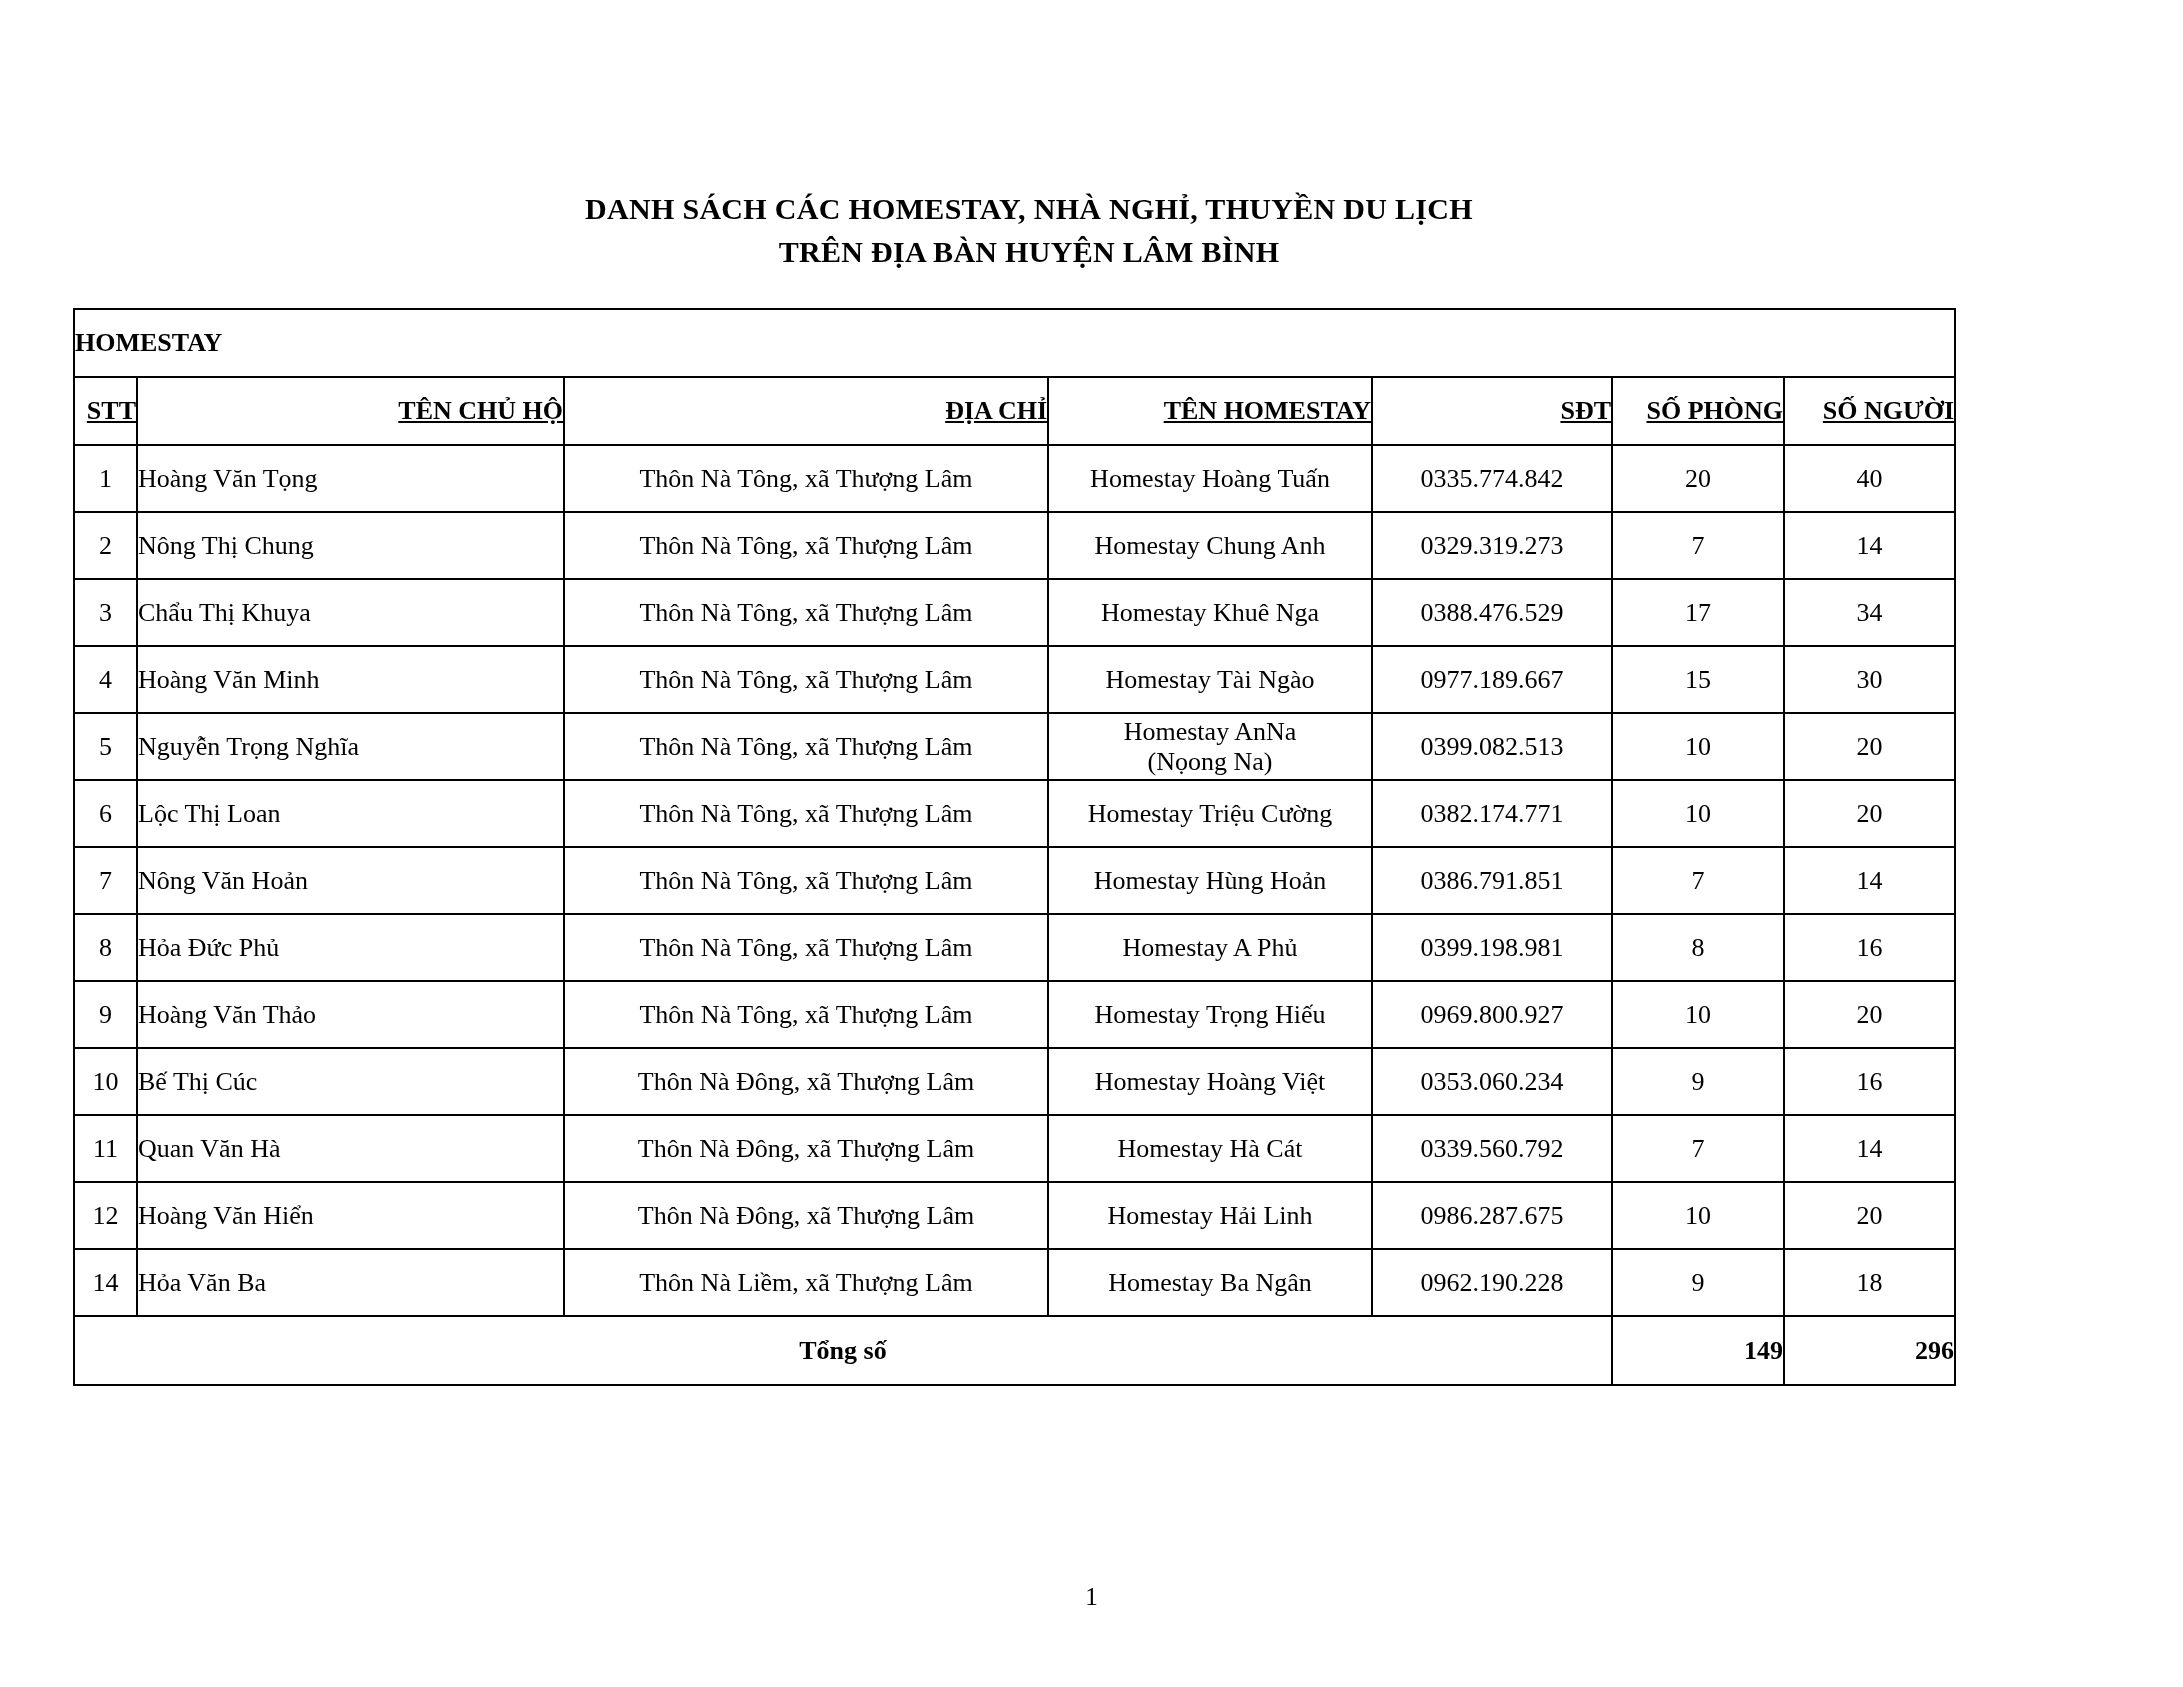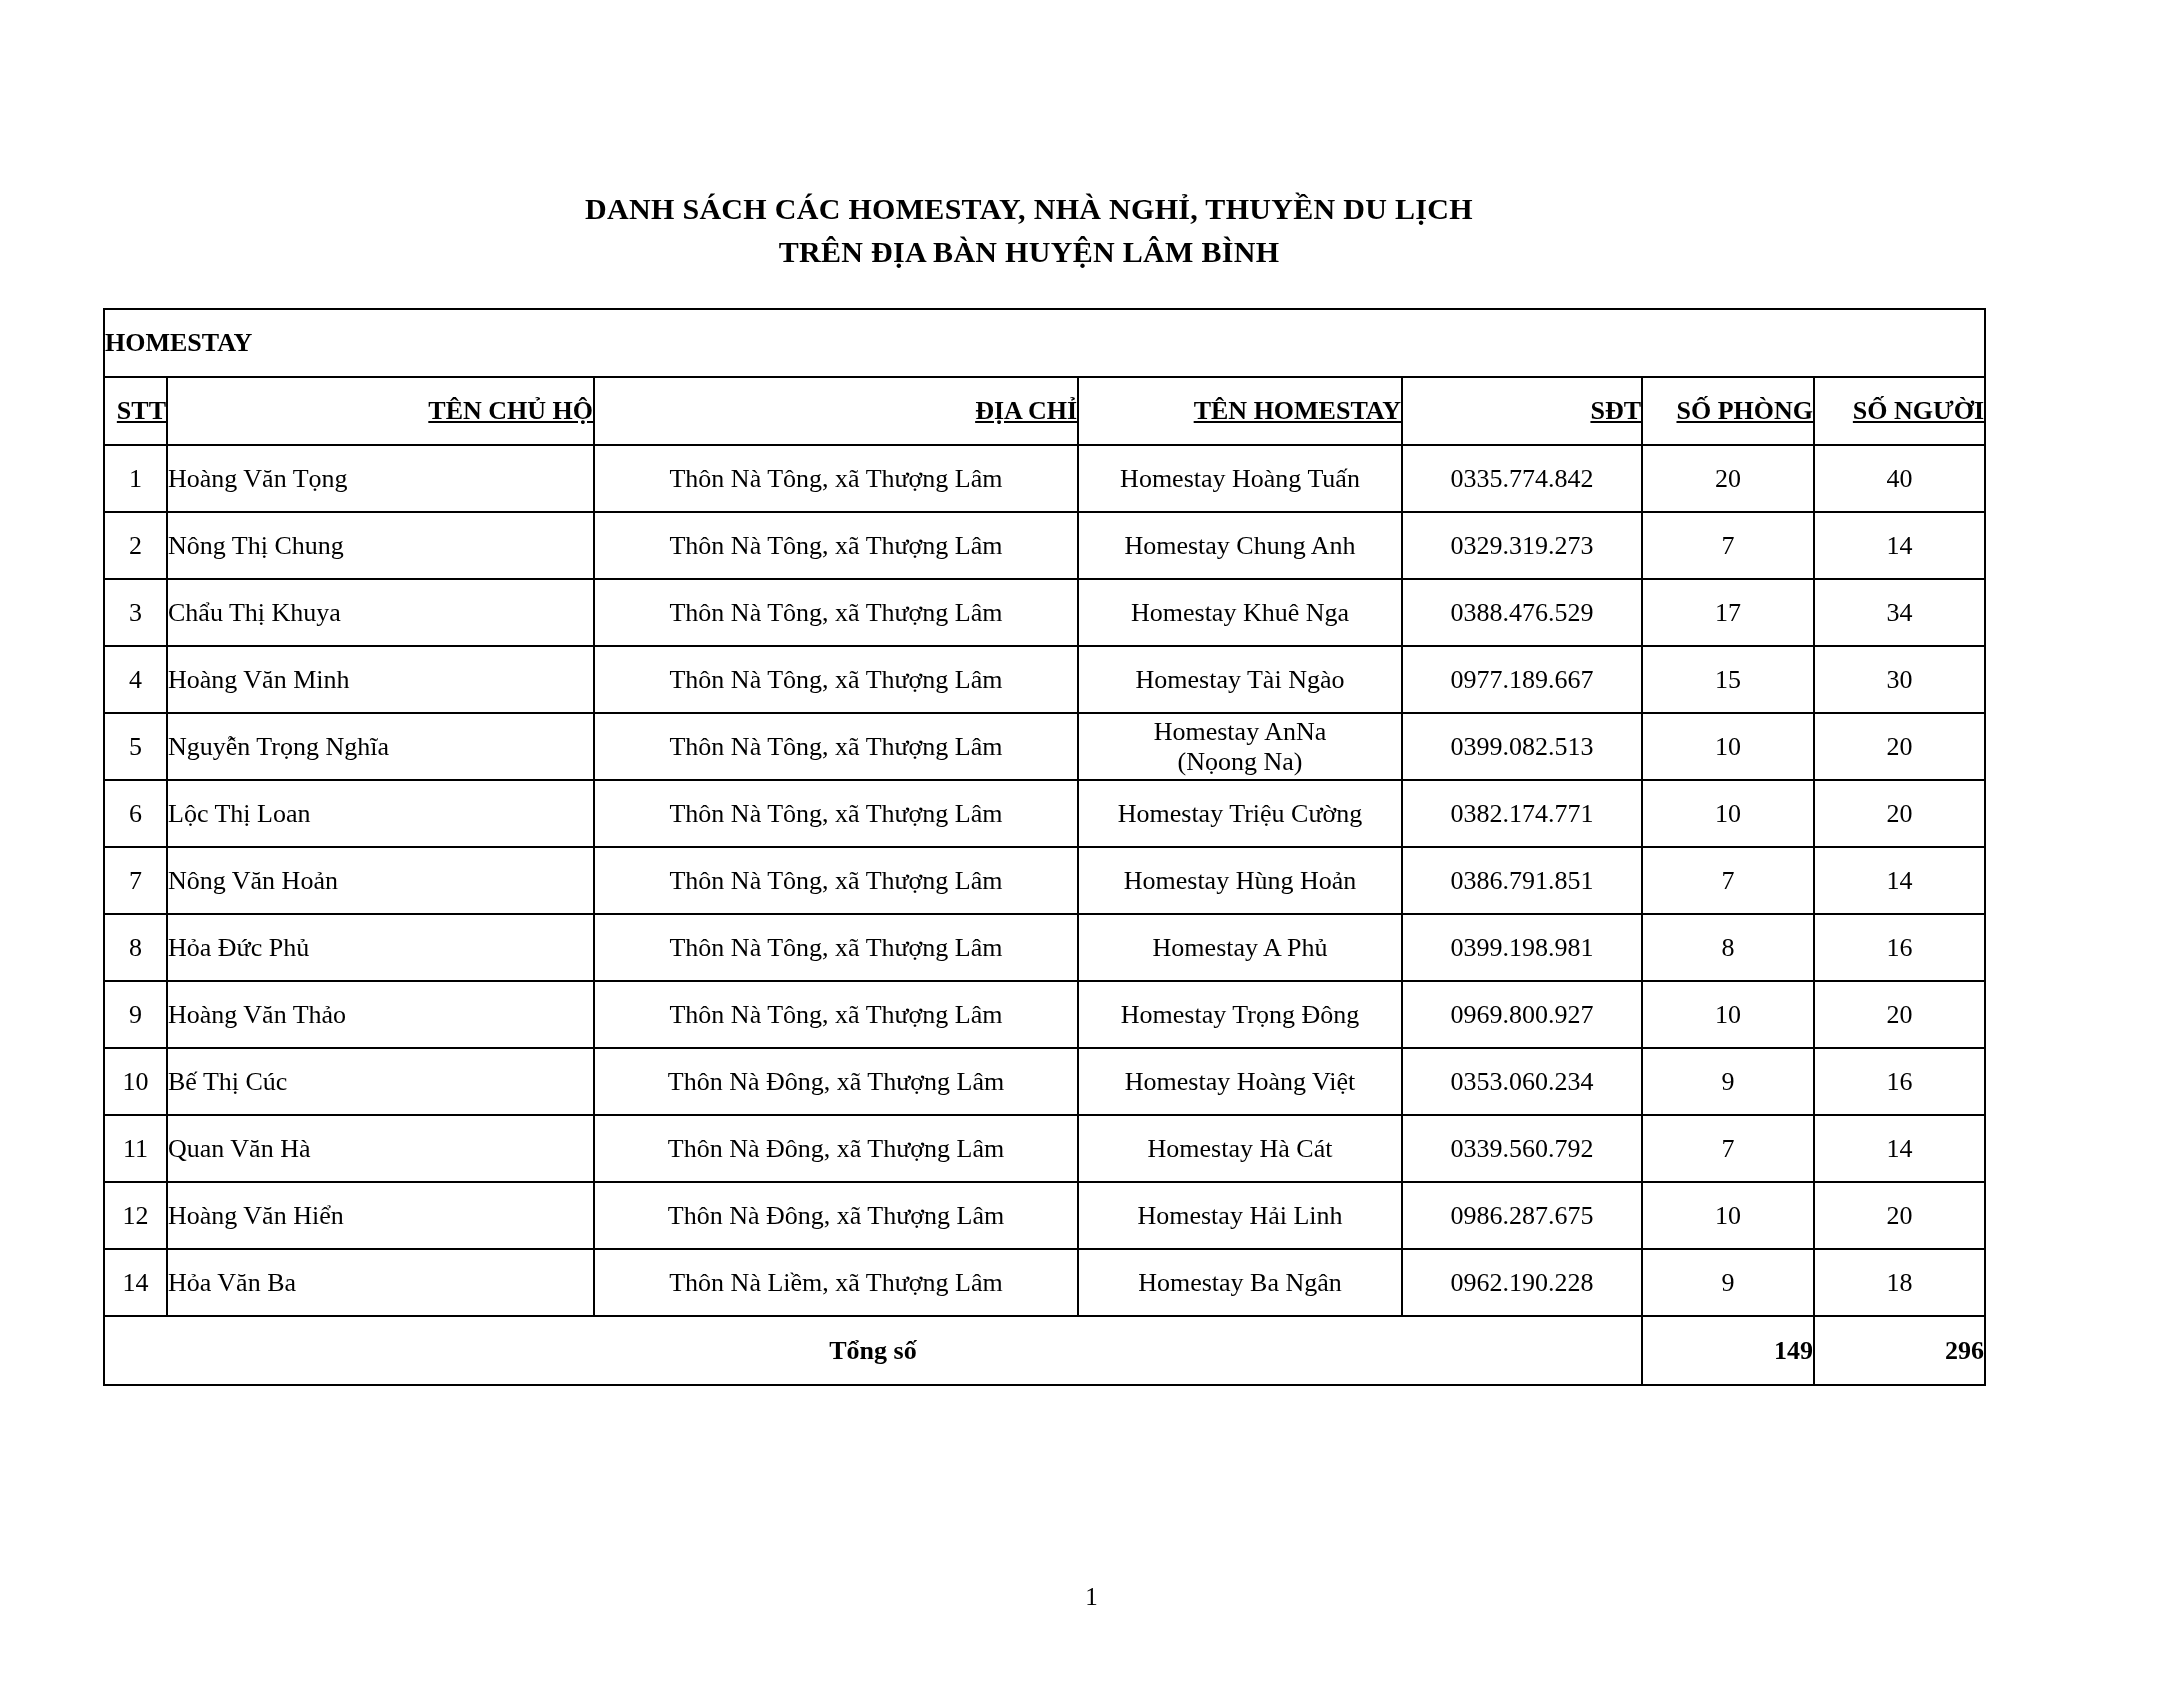--- a/index.html
+++ b/index.html
@@ -23,21 +23,21 @@
     top: 187px;
     width: 1880px;
     text-align: center;
     font-weight: bold;
     font-size: 30px;
     line-height: 43px;
     letter-spacing: 0.3px;
   }
   #main-table {
     position: absolute;
-    left: 103px;
+    left: 73px;
     top: 308px;
     width: 1880px;
     border-collapse: collapse;
     table-layout: fixed;
     border-radius: 22px;
   }
   #main-table td {
     border: 2.6px solid #000000;
     padding: 0;
     vertical-align: middle;
@@ -185,21 +185,21 @@
           <td class="cell-address">Thôn Nà Tông, xã Thượng Lâm</td>
           <td class="cell-homestay">Homestay A Phủ</td>
           <td class="cell-phone">0399.198.981</td>
           <td class="cell-rooms">8</td>
           <td class="cell-people">16</td>
         </tr>
         <tr class="data-row">
           <td class="cell-stt">9</td>
           <td class="cell-owner">Hoàng Văn Thảo</td>
           <td class="cell-address">Thôn Nà Tông, xã Thượng Lâm</td>
-          <td class="cell-homestay">Homestay Trọng Đông</td>
+          <td class="cell-homestay">Homestay Trọng Hiếu</td>
           <td class="cell-phone">0969.800.927</td>
           <td class="cell-rooms">10</td>
           <td class="cell-people">20</td>
         </tr>
         <tr class="data-row">
           <td class="cell-stt">10</td>
           <td class="cell-owner">Bế Thị Cúc</td>
           <td class="cell-address">Thôn Nà Đông, xã Thượng Lâm</td>
           <td class="cell-homestay">Homestay Hoàng Việt</td>
           <td class="cell-phone">0353.060.234</td>

